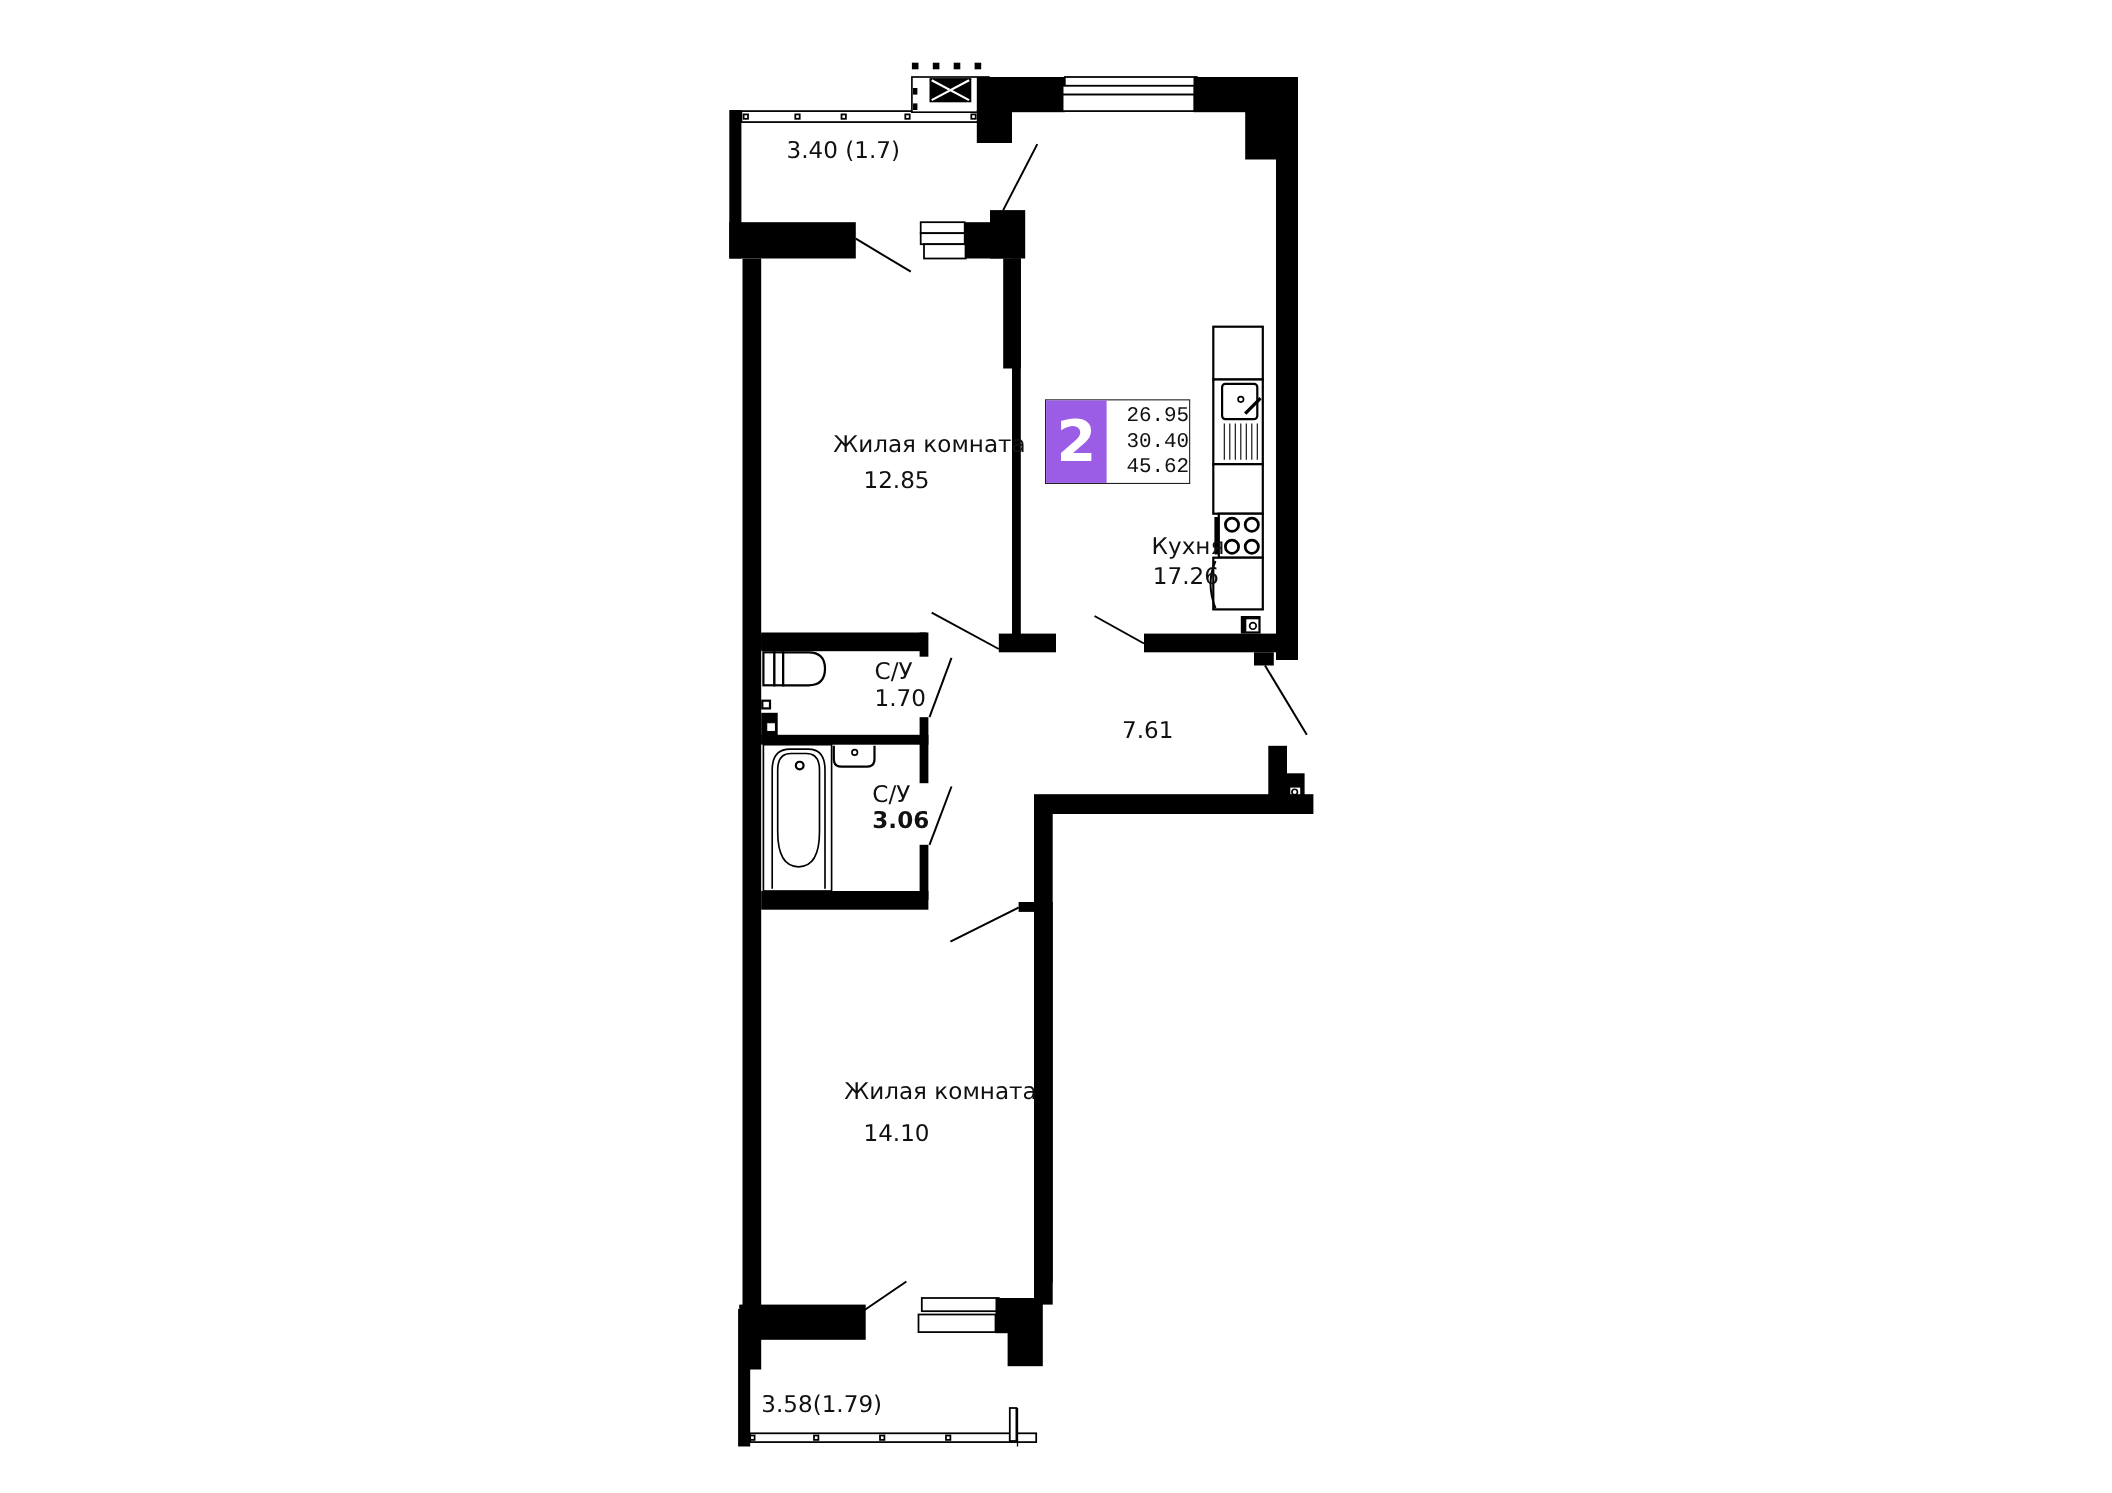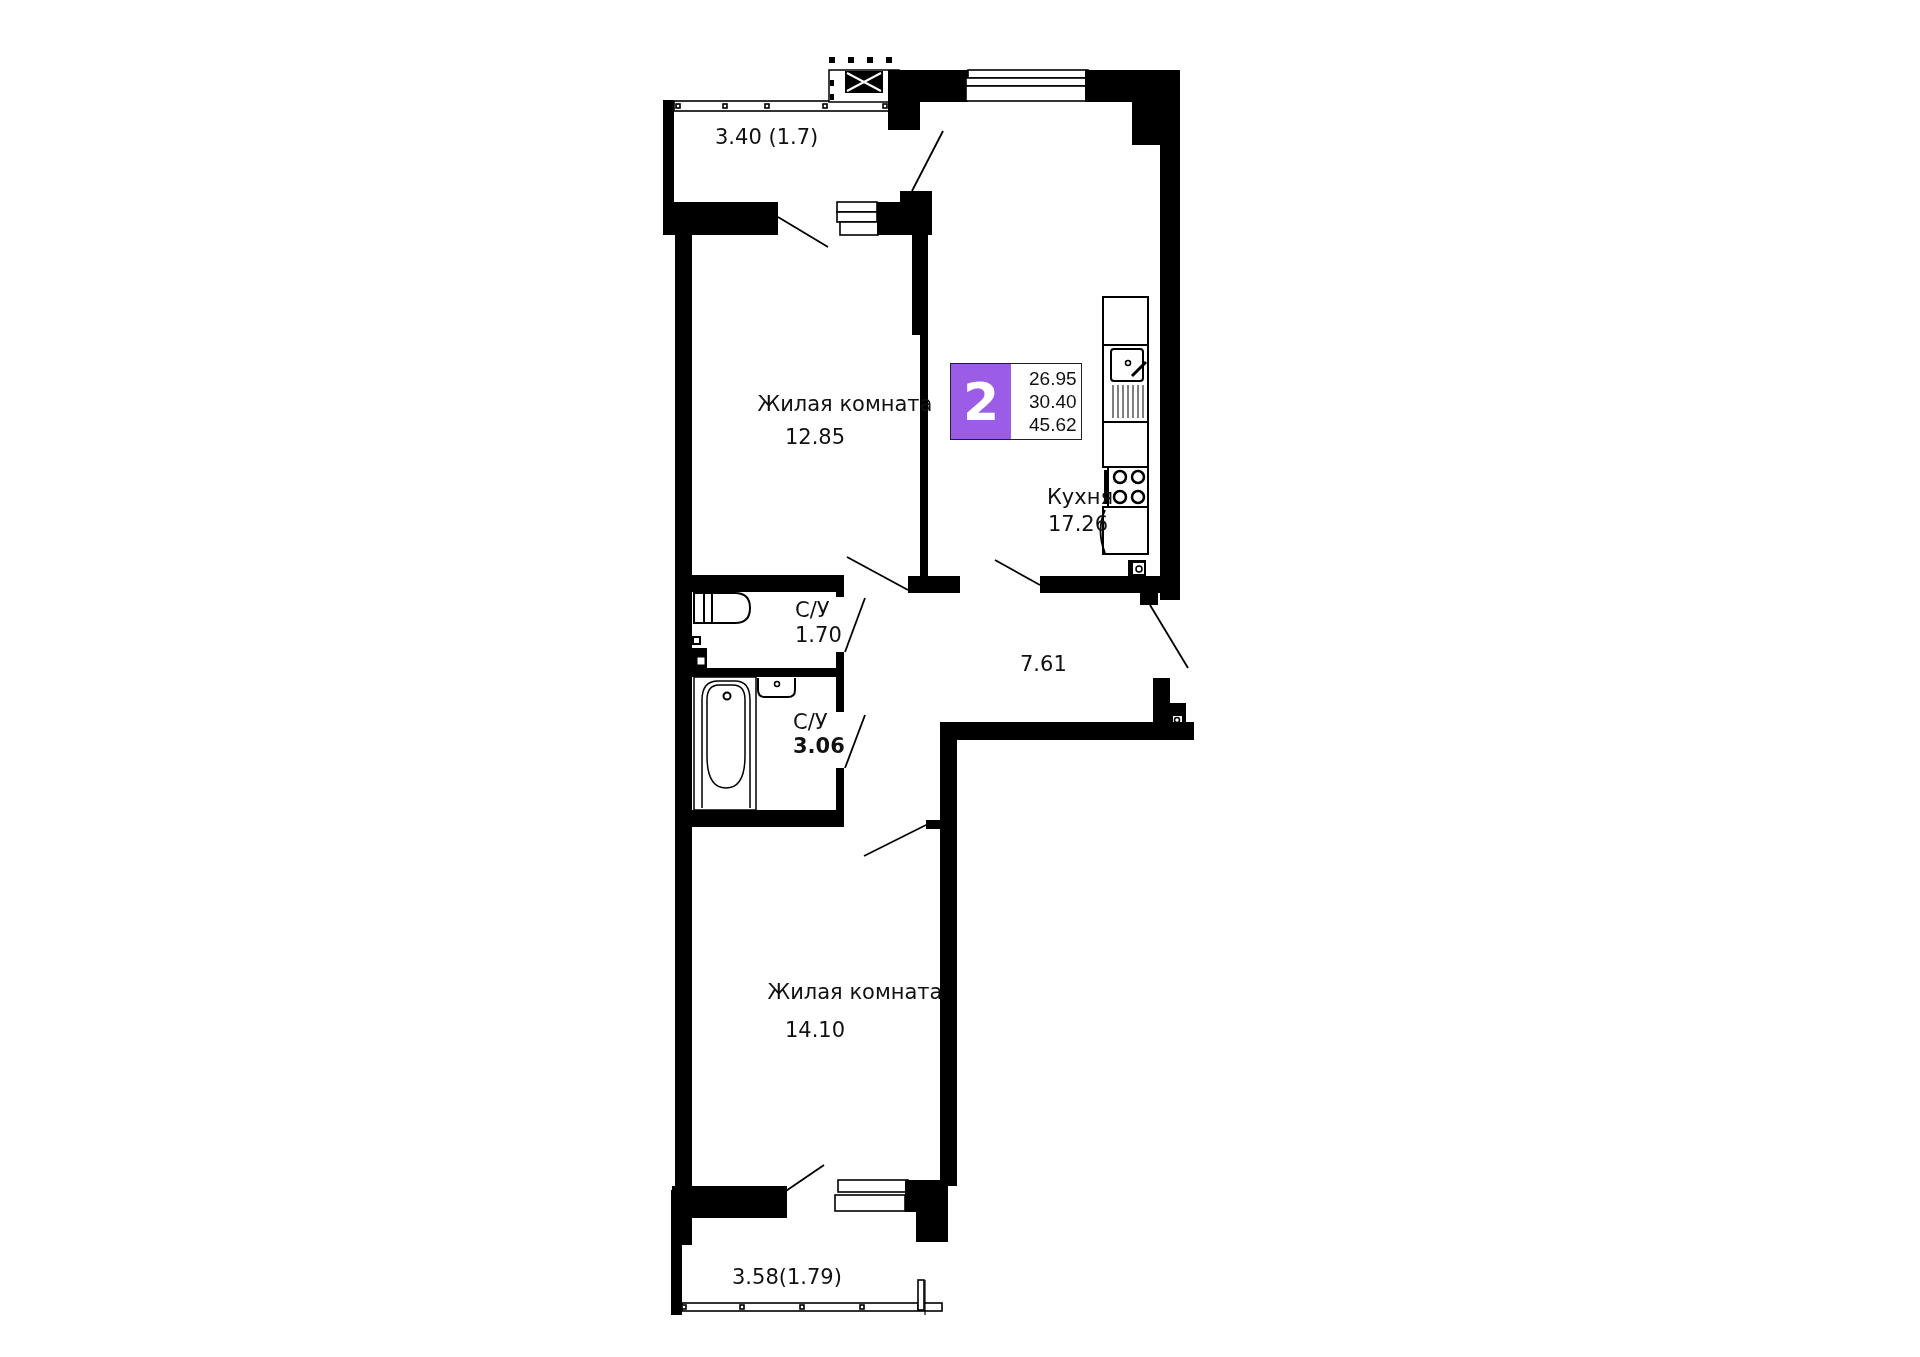--- a/index.html
+++ b/index.html
@@ -6,21 +6,21 @@
   body { width: 1920px; height: 1357px; overflow: hidden; position: relative; font-family: "DejaVu Sans", sans-serif; }
   svg.plan { position: absolute; left: 0; top: 0; width: 1920px; height: 1357px; }
   .wall { fill: #000; }
   .thin { fill: #fff; stroke: #000; stroke-width: 1.6; }
   .door { stroke: #000; stroke-width: 1.8; fill: none; }
   .fix { fill: #fff; stroke: #000; stroke-width: 2; }
   .lbl { position: absolute; color: #111; font-family: "DejaVu Sans", sans-serif; font-size: 21px; line-height: 25px; text-align: center; white-space: nowrap; margin-left: 20px; }
   .lbl.left { text-align: left; }
   .badge { position: absolute; left: 950px; top: 363px; width: 132px; height: 77px; border: 1.5px solid #222; box-sizing: border-box; display: flex; background: #fff; }
   .badge .num { width: 60px; height: 100%; display: flex; align-items: center; justify-content: center; color: #fff; font-family: "DejaVu Sans", sans-serif; font-weight: bold; font-size: 52px; }
-  .badge .areas { flex: 1; display: flex; flex-direction: column; justify-content: center; padding-left: 18px; font-family: Liberation Sans, sans-serif; font-size: 19px; line-height: 23px; color: #111; }
+  .badge .areas { flex: 1; display: flex; flex-direction: column; justify-content: center; padding-left: 18px; font-family: Liberation Mono, monospace; font-size: 19px; line-height: 23px; color: #111; }
 </style>
 </head>
 <body>
 
 <svg class="plan" viewBox="0 0 1920 1357" xmlns="http://www.w3.org/2000/svg">
 
   <g>
     <rect class="wall" x="663" y="100" width="11" height="135"></rect>
     <rect class="thin" x="674" y="101" width="225" height="10"></rect>
     <rect class="thin" x="676" y="104" width="4" height="4"></rect>
@@ -198,13 +198,13 @@
 <div class="lbl left" style="left:775px; top:623px;text-align:right;">1.70</div>
 
 <div class="lbl left" style="left:773px; top:710px;">С/У</div>
 <div class="lbl left" style="left:773px; top:734px;font-weight:bold;">3.06</div>
 
 <div class="lbl left" style="left:1000px; top:652px;">7.61</div>
 
 <div class="lbl" style="left:735px; top:980px; width:200px;">Жилая комната</div>
 <div class="lbl" style="left:745px; top:1018px; width:100px;">14.10</div>
 
-<div class="lbl left" style="left:712px; top:1265px;">3.58(1.79)</div>
+<div class="lbl left" style="left:672px; top:1265px;">3.58(1.79)</div>
 
 </body></html>

